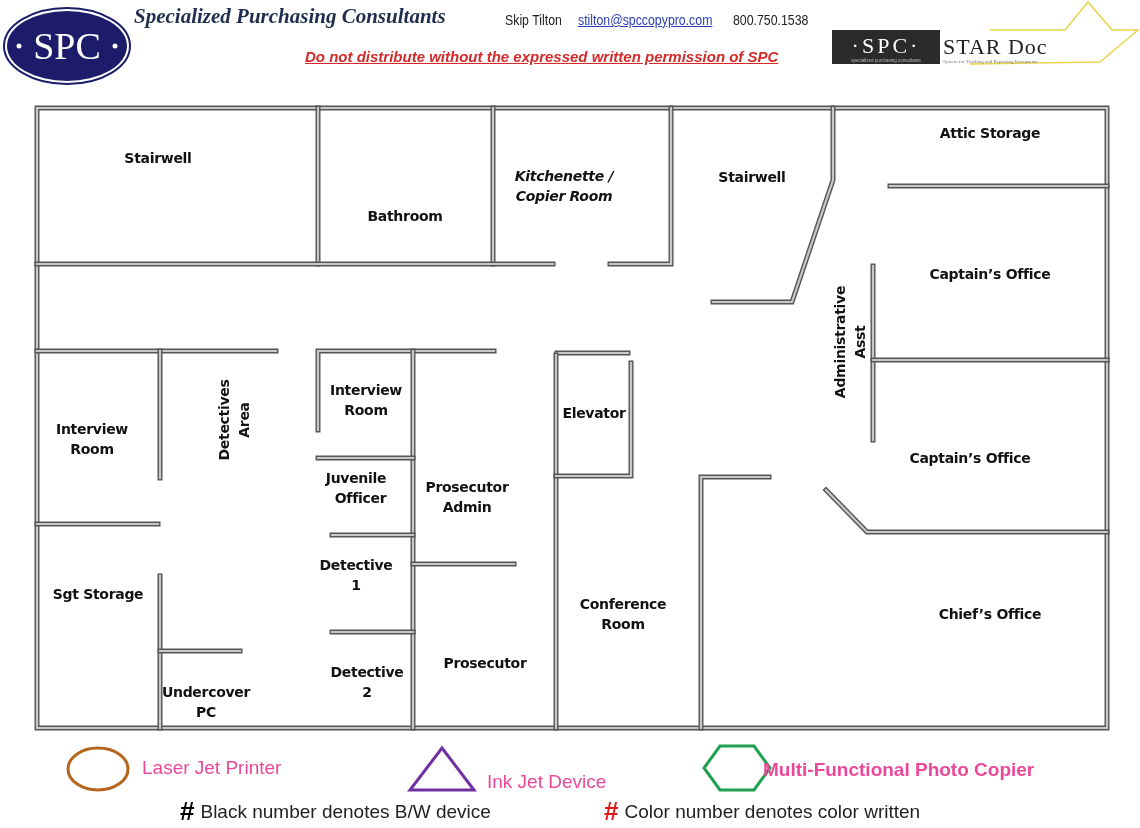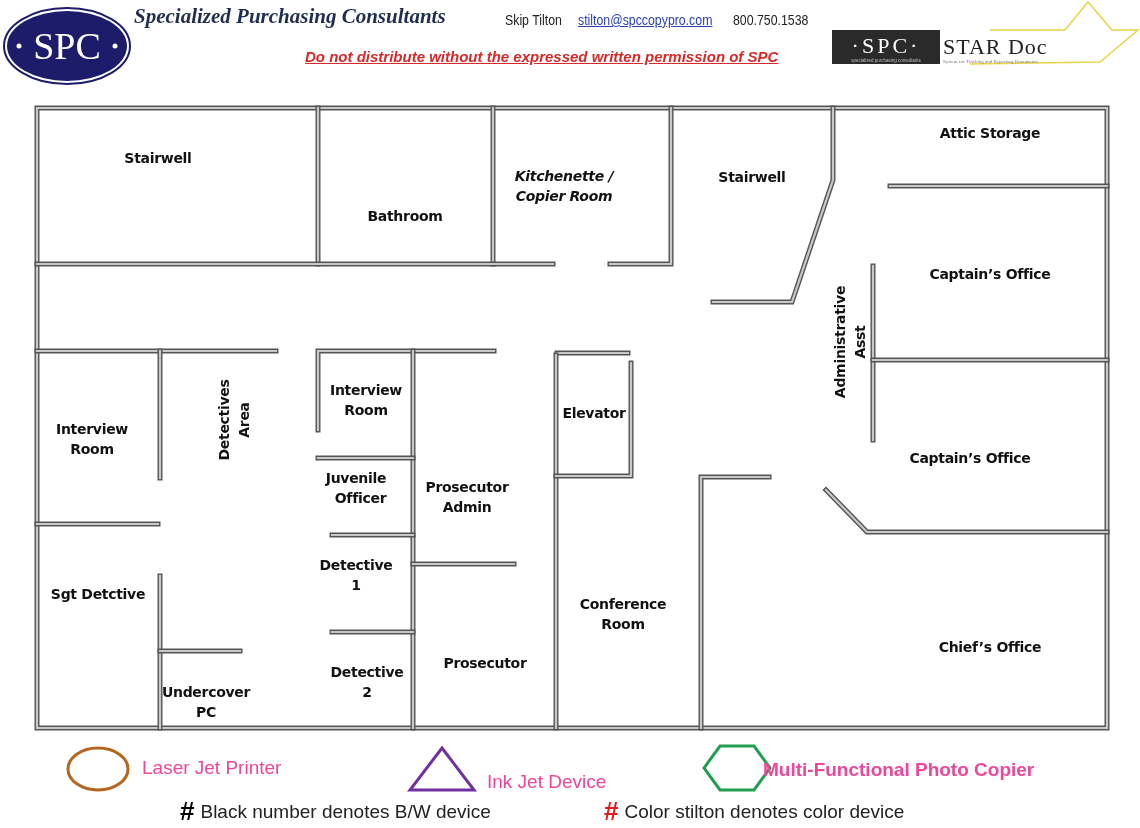--- a/index.html
+++ b/index.html
@@ -114,27 +114,27 @@
     <div class="room-label" style="left: 990px; top: 133px;">Attic Storage</div>
     <div class="room-label" style="left: 990px; top: 274px;">Captain’s Office</div>
     <div class="room-label vert" style="left: 850px; top: 342px;">Administrative<br>Asst</div>
     <div class="room-label" style="left: 970px; top: 458px;">Captain’s Office</div>
     <div class="room-label" style="left: 92px; top: 439px;">Interview<br>Room</div>
     <div class="room-label vert" style="left: 234px; top: 420px;">Detectives<br>Area</div>
     <div class="room-label" style="left: 366px; top: 400px;">Interview<br>Room</div>
     <div class="room-label" style="left: 356px; top: 488px; text-align: right;">Juvenile<br>Officer</div>
     <div class="room-label" style="left: 467px; top: 497px;">Prosecutor<br>Admin</div>
     <div class="room-label" style="left: 594px; top: 401px; margin-top: 12px;">Elevator</div>
-    <div class="room-label" style="left: 98px; top: 594px;">Sgt Detctive</div>
+    <div class="room-label" style="left: 98px; top: 594px;">Sgt Storage</div>
     <div class="room-label" style="left: 356px; top: 575px;">Detective<br>1</div>
     <div class="room-label" style="left: 206px; top: 682px; margin-top: 20px;">Undercover<br>PC</div>
     <div class="room-label" style="left: 367px; top: 682px;">Detective<br>2</div>
     <div class="room-label" style="left: 485px; top: 663px;">Prosecutor</div>
     <div class="room-label" style="left: 623px; top: 614px;">Conference<br>Room</div>
-    <div class="room-label" style="left: 990px; top: 614px; margin-top: 33px;">Chief’s Office</div>
+    <div class="room-label" style="left: 990px; top: 614px;">Chief’s Office</div>
   </div>
 
 <svg class="abs" style="left:64px; top:744px;" width="68" height="50">
   <ellipse cx="34" cy="25" rx="30" ry="21" fill="none" stroke="#b5651d" stroke-width="3"></ellipse>
 </svg>
 <div class="legend-text" style="left:142px; top:757px;">Laser Jet Printer</div>
 
 <svg class="abs" style="left:406px; top:744px;" width="72" height="50">
   <polygon points="36,4 68,46 4,46" fill="none" stroke="#7030a0" stroke-width="3"></polygon>
 </svg>
@@ -142,14 +142,14 @@
 
 <svg class="abs" style="left:698px; top:742px;" width="76" height="52">
   <polygon points="22,4 56,4 72,26 56,48 22,48 6,26" fill="none" stroke="#1fa050" stroke-width="3"></polygon>
 </svg>
 <div class="legend-text" style="left:763px; top:759px;font-weight:bold;">Multi-Functional Photo Copier</div>
 
 <div class="legend-note" style="left:180px; top:796px;">
   <span class="hash" style="color:#000000;">#</span><span>Black number denotes B/W device</span>
 </div>
 <div class="legend-note" style="left:604px; top:796px;">
-  <span class="hash" style="color:#e31b1b;">#</span><span>Color stilton denotes color device</span>
+  <span class="hash" style="color:#e31b1b;">#</span><span>Color number denotes color written</span>
 </div>
 
 </body></html>

